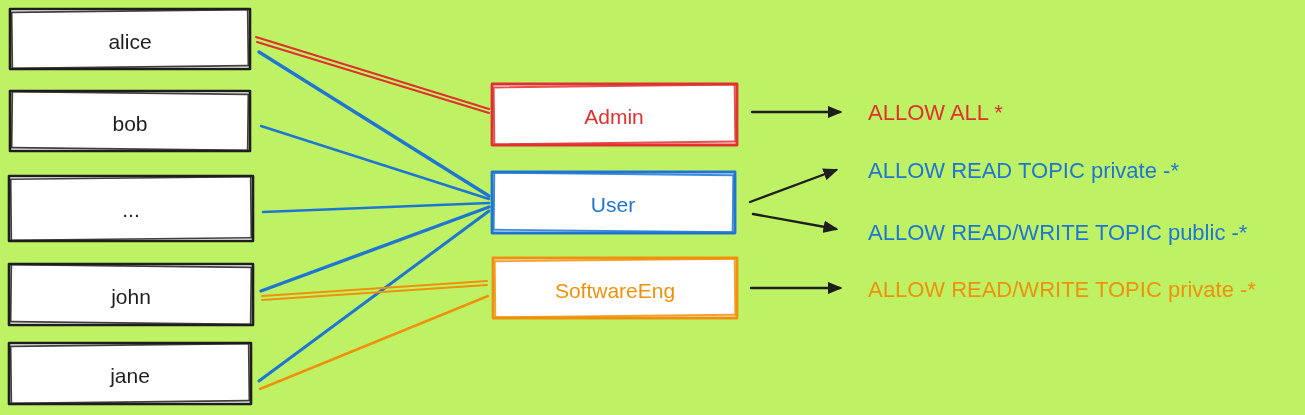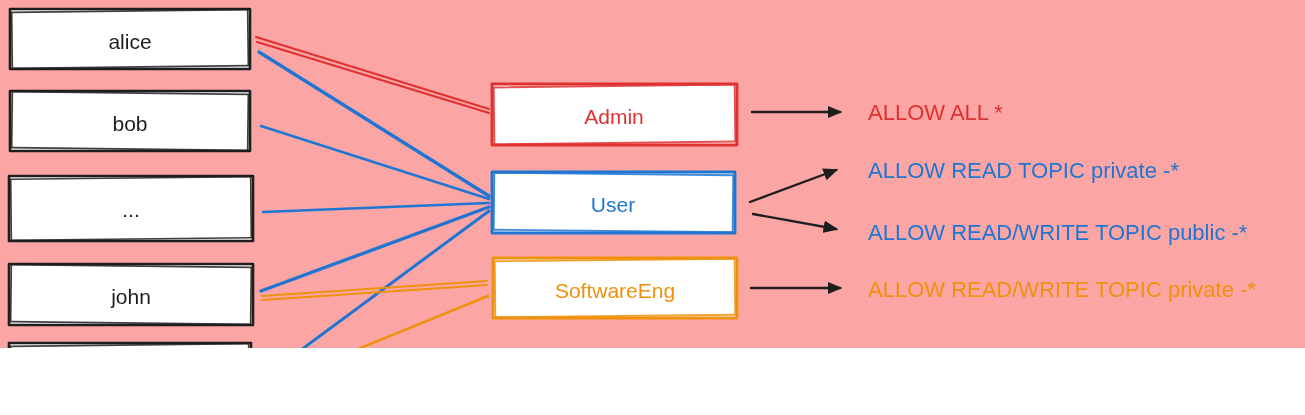--- a/index.html
+++ b/index.html
@@ -1,16 +1,16 @@
 <!DOCTYPE html>
 <html><head>
 <meta charset="utf-8">
 <style>
   html,body{margin:0;padding:0;background:#ffffff;}
-  .stage{position:relative;width:1305px;height:348px;background:#fca5a5;overflow:hidden;}
+  .stage{position:relative;width:1305px;height:415px;background:#bef264;overflow:hidden;}
   svg{display:block;}
   .ubox{fill:#ffffff;stroke:#1e1e1e;stroke-width:2.6;stroke-linejoin:round;}
   .ubox2{fill:none;stroke:#1e1e1e;stroke-width:1.7;stroke-linejoin:round;opacity:.85;}
   .rbox{fill:#ffffff;stroke-width:2.8;stroke-linejoin:round;}
   .rbox2{fill:none;stroke-width:1.9;stroke-linejoin:round;opacity:.85;}
   .nlabel{font:21px "Liberation Sans", sans-serif;fill:#1e1e1e;text-anchor:middle;dominant-baseline:central;}
   .rlabel{font:21px "Liberation Sans", sans-serif;text-anchor:middle;dominant-baseline:central;}
   .perm{font:22px "Liberation Sans", sans-serif;text-anchor:start;dominant-baseline:central;}
   .edge{fill:none;stroke-linecap:round;}
   .arrow{stroke:#1e1e1e;stroke-width:2.4;fill:none;stroke-linecap:round;}

